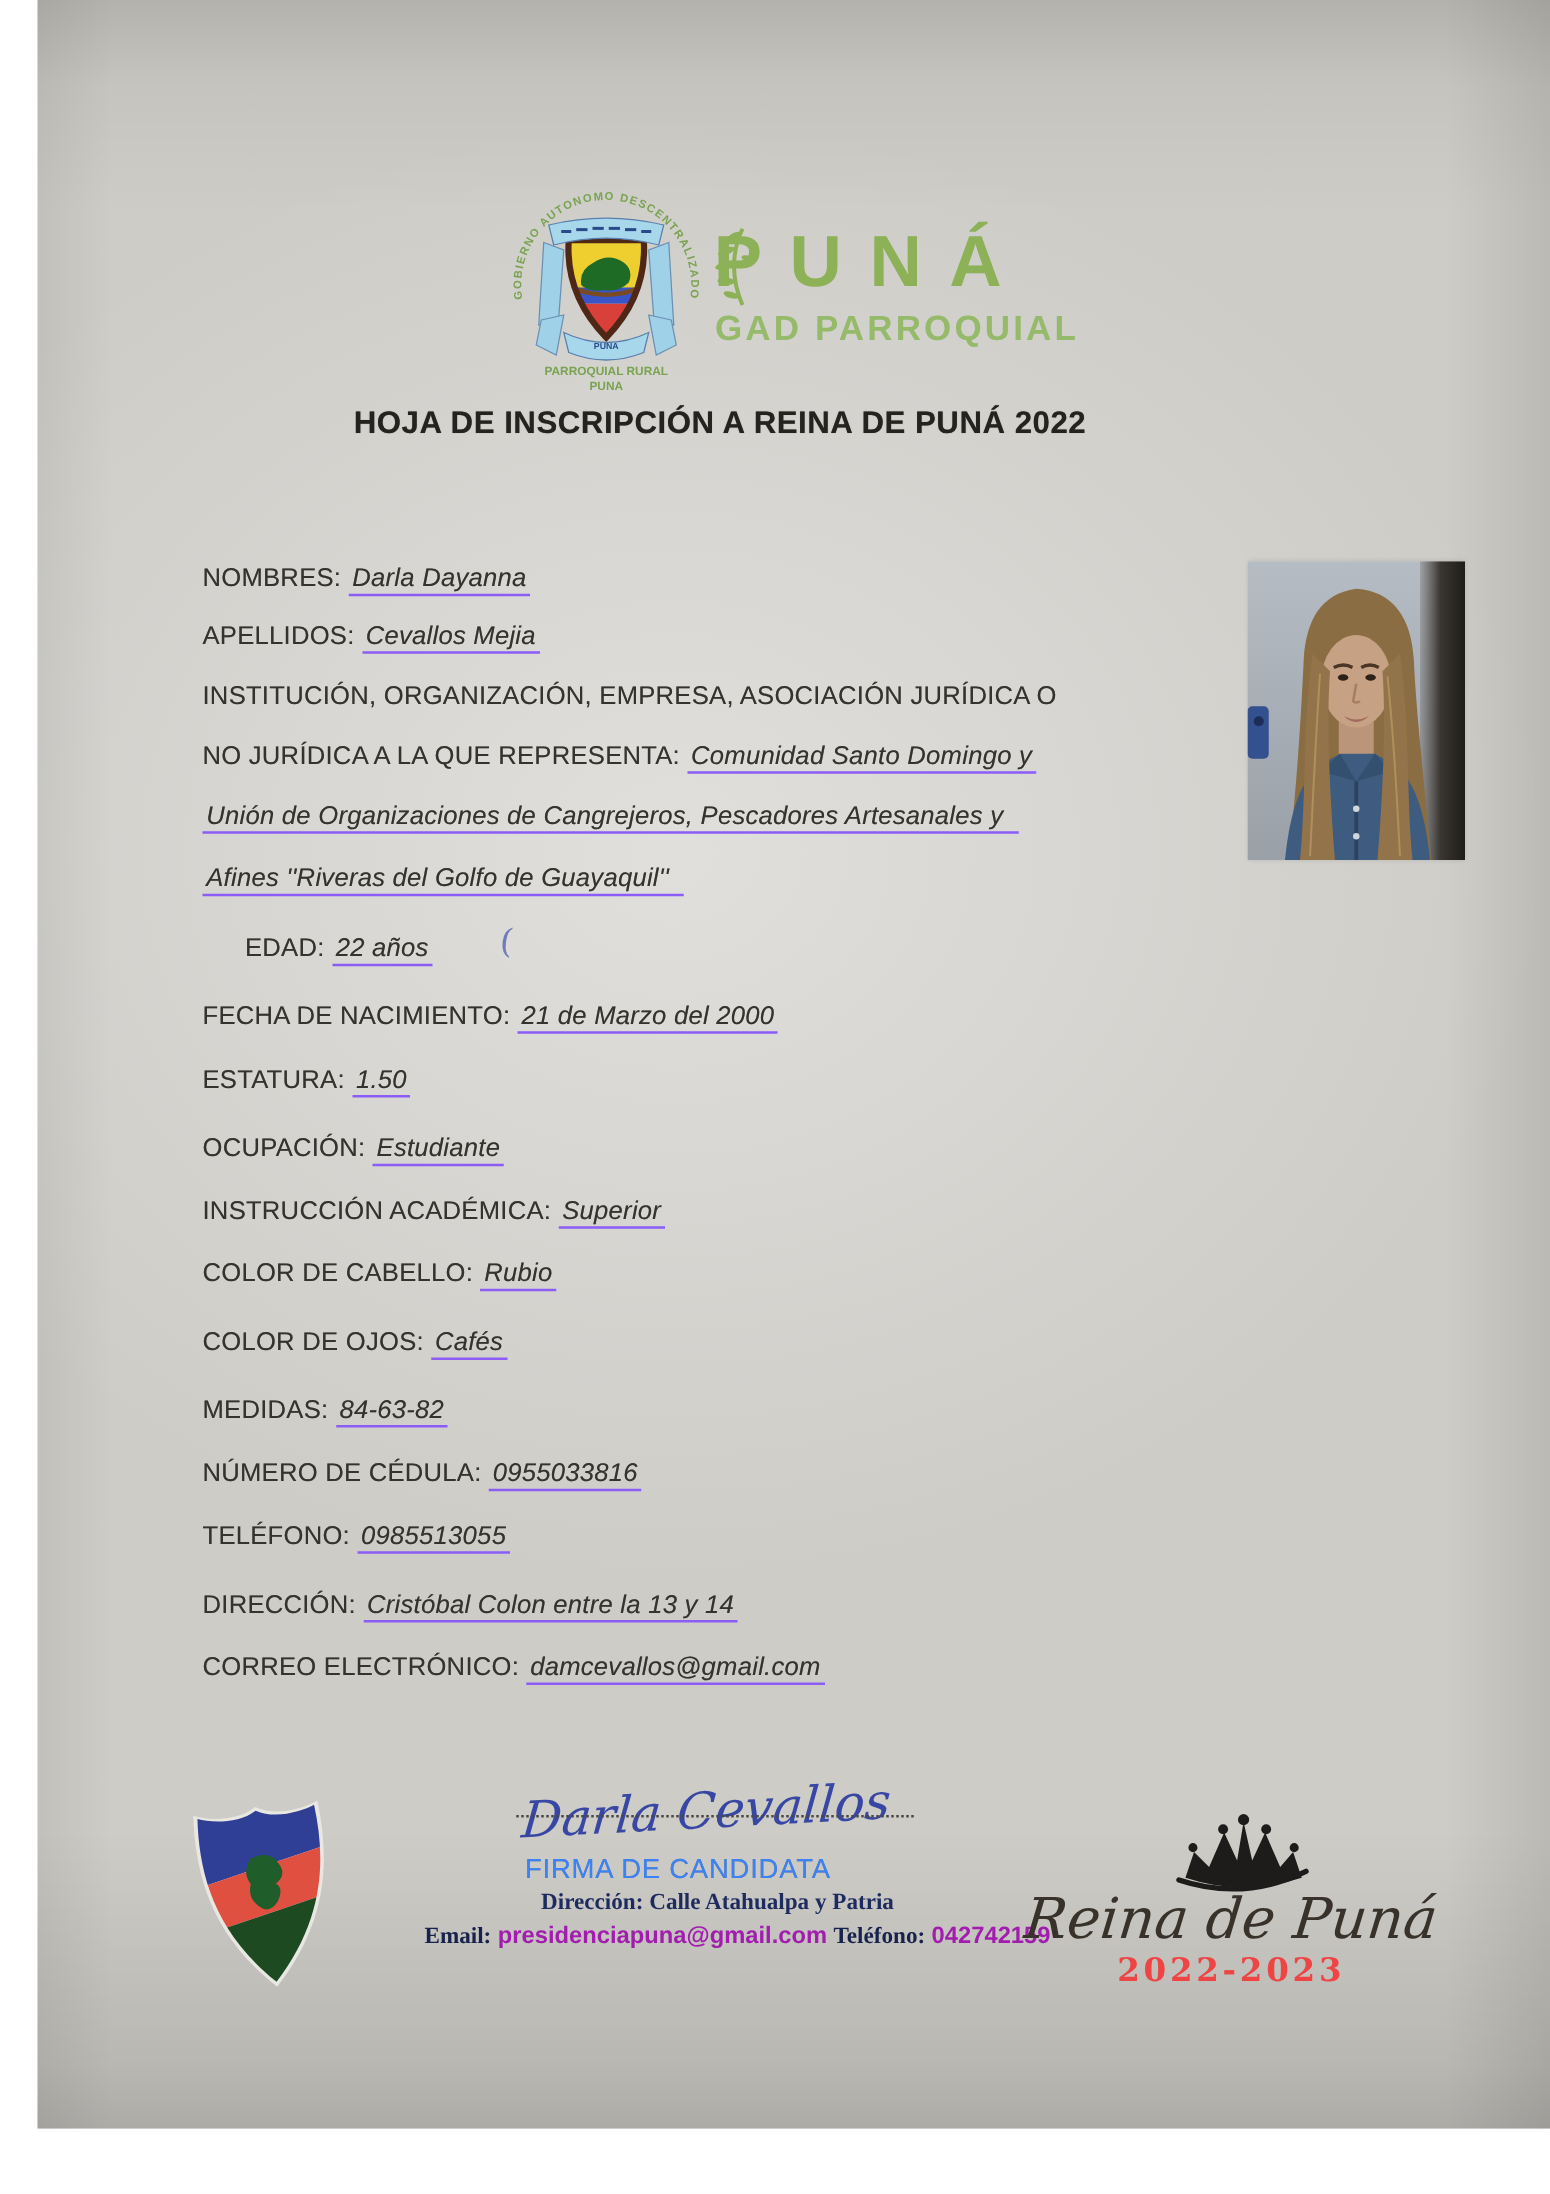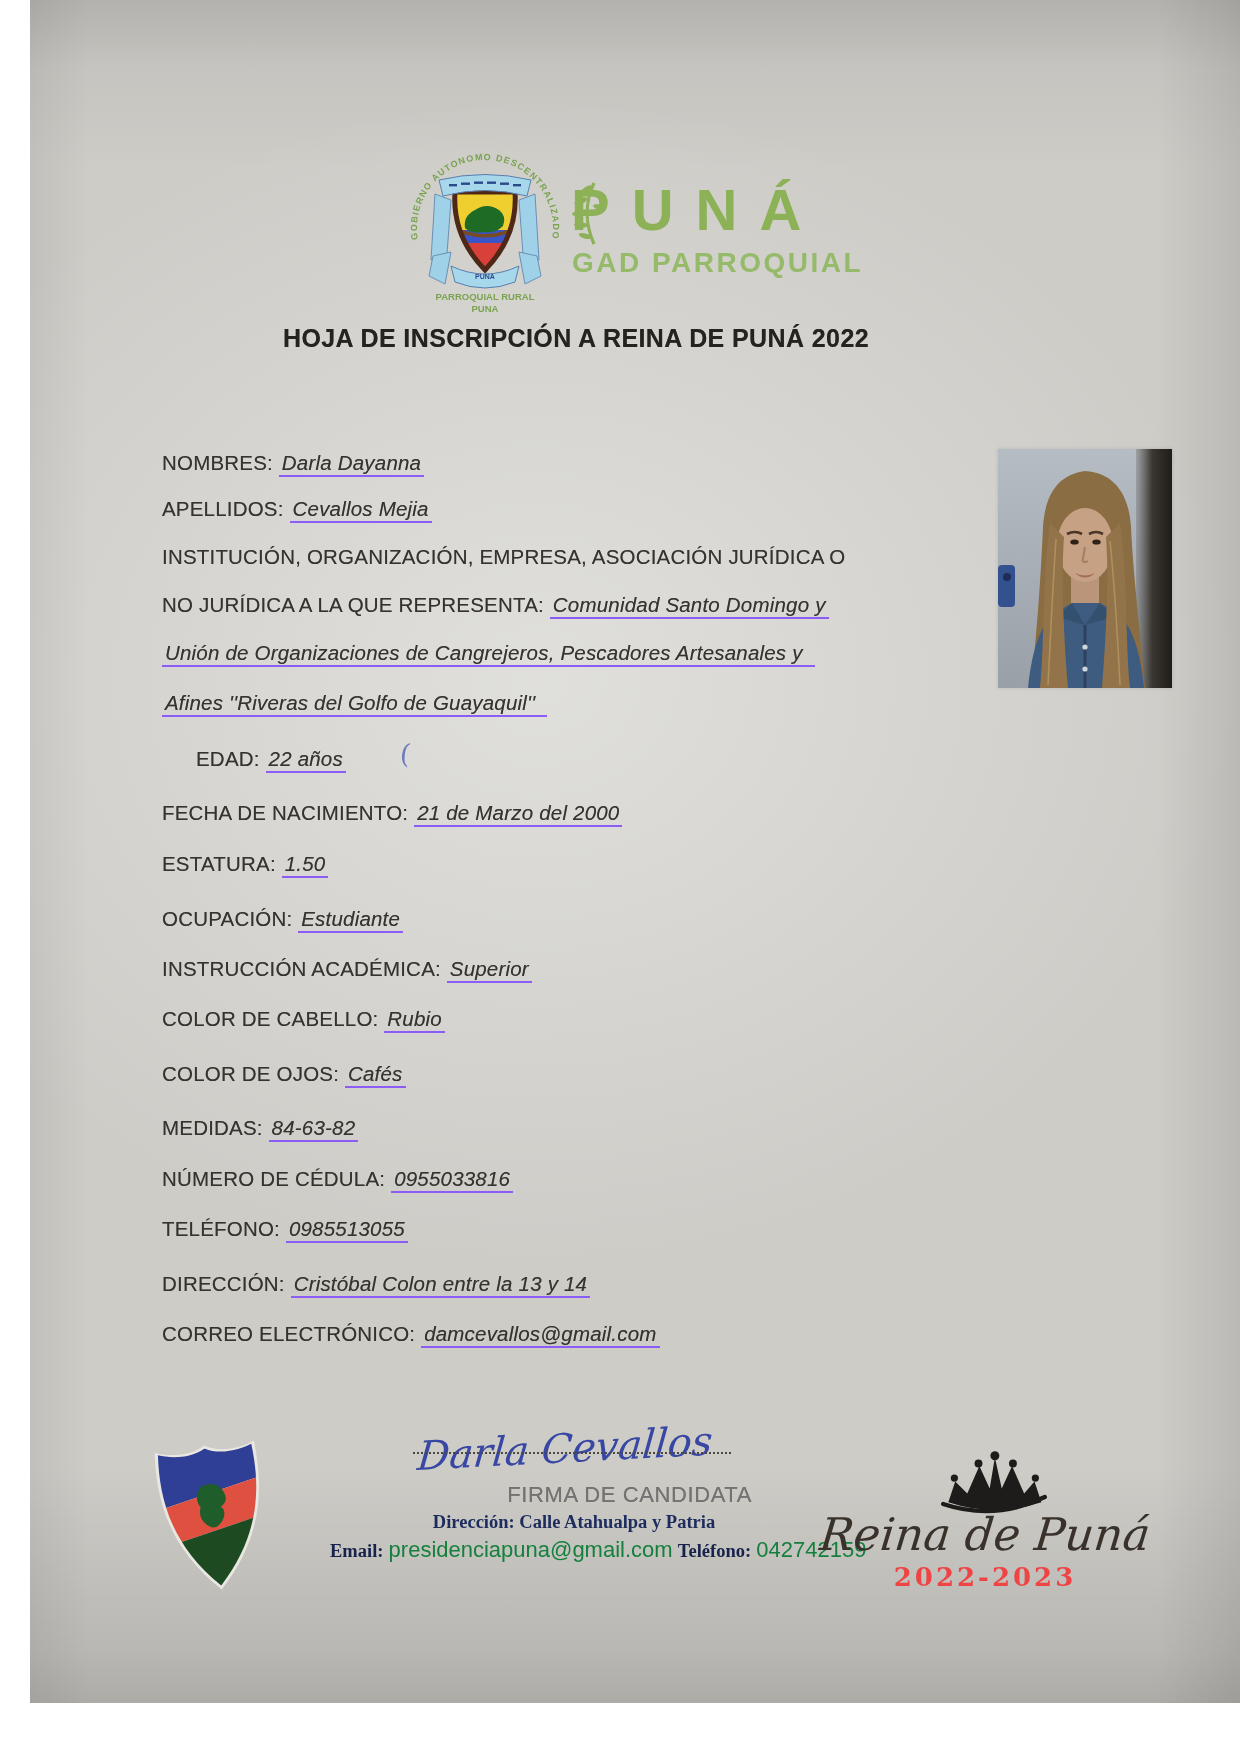--- a/index.html
+++ b/index.html
@@ -26,28 +26,28 @@
     letter-spacing:0.2px;white-space:nowrap;text-shadow:0 0 0.5px rgba(55,53,48,0.5);}
   .fline .fvalue{border-bottom:2px solid #8b5cf6;padding:0 3px 1px 3px;font-style:italic;}
   .fline .fvalue.cont{padding-right:12px;}
   .pen-mark{position:absolute;left:400px;top:738px;font-family:"DejaVu Serif",serif;
     font-size:27px;color:rgba(92,106,185,0.85);transform:rotate(7deg);}
   
   .photo{position:absolute;left:998px;top:449px;width:174px;height:239px;box-shadow:0 0 4px rgba(0,0,0,0.12);}
   
   .sig-svg{position:absolute;left:400px;top:1418px;width:340px;height:64px;overflow:visible;}
   .dotline{position:absolute;left:413px;top:1452px;width:318px;border-bottom:2.6px dotted #4a4845;}
-  .sig-caption{position:absolute;left:420px;top:1482px;width:332px;text-align:right;
-    font-size:22px;color:#737373;letter-spacing:0.6px;text-shadow:0 0 0.5px rgba(55,53,48,0.5);white-space:nowrap;}
+  .sig-caption{position:absolute;left:420px;top:1482px;width:332px;text-align:left;
+    font-size:22px;color:#3b82f6;letter-spacing:0.6px;text-shadow:0 0 0.5px rgba(55,53,48,0.5);white-space:nowrap;}
   .sig-address{position:absolute;left:374px;top:1512px;width:400px;text-align:center;
     font-family:"Liberation Serif",serif;font-weight:bold;font-size:18.5px;color:#1d2b5e;white-space:nowrap;}
   .sig-contact{position:absolute;left:330px;top:1537px;width:520px;text-align:center;
     font-size:18.5px;white-space:nowrap;}
   .sig-contact .slabel{font-family:"Liberation Serif",serif;font-weight:bold;color:#17234c;}
-  .sig-contact .sblue{color:#15803d;font-size:22px;}
+  .sig-contact .sblue{color:#a21caf;font-size:19px;font-weight:bold;}
   
   .bshield{position:absolute;left:150px;top:1438px;transform:rotate(-7deg);}
   
   .crown{position:absolute;left:938px;top:1450px;}
   .seal-script{position:absolute;left:820px;top:1508px;width:330px;text-align:center;
     font-family:"DejaVu Serif",serif;font-style:italic;font-size:45px;color:#38322b;
     transform:skewX(-6deg);white-space:nowrap;}
   .seal-years{position:absolute;left:840px;top:1562px;width:290px;text-align:center;
     font-family:"DejaVu Serif",serif;font-weight:bold;font-size:26px;letter-spacing:3px;color:#ef4444;}
   

